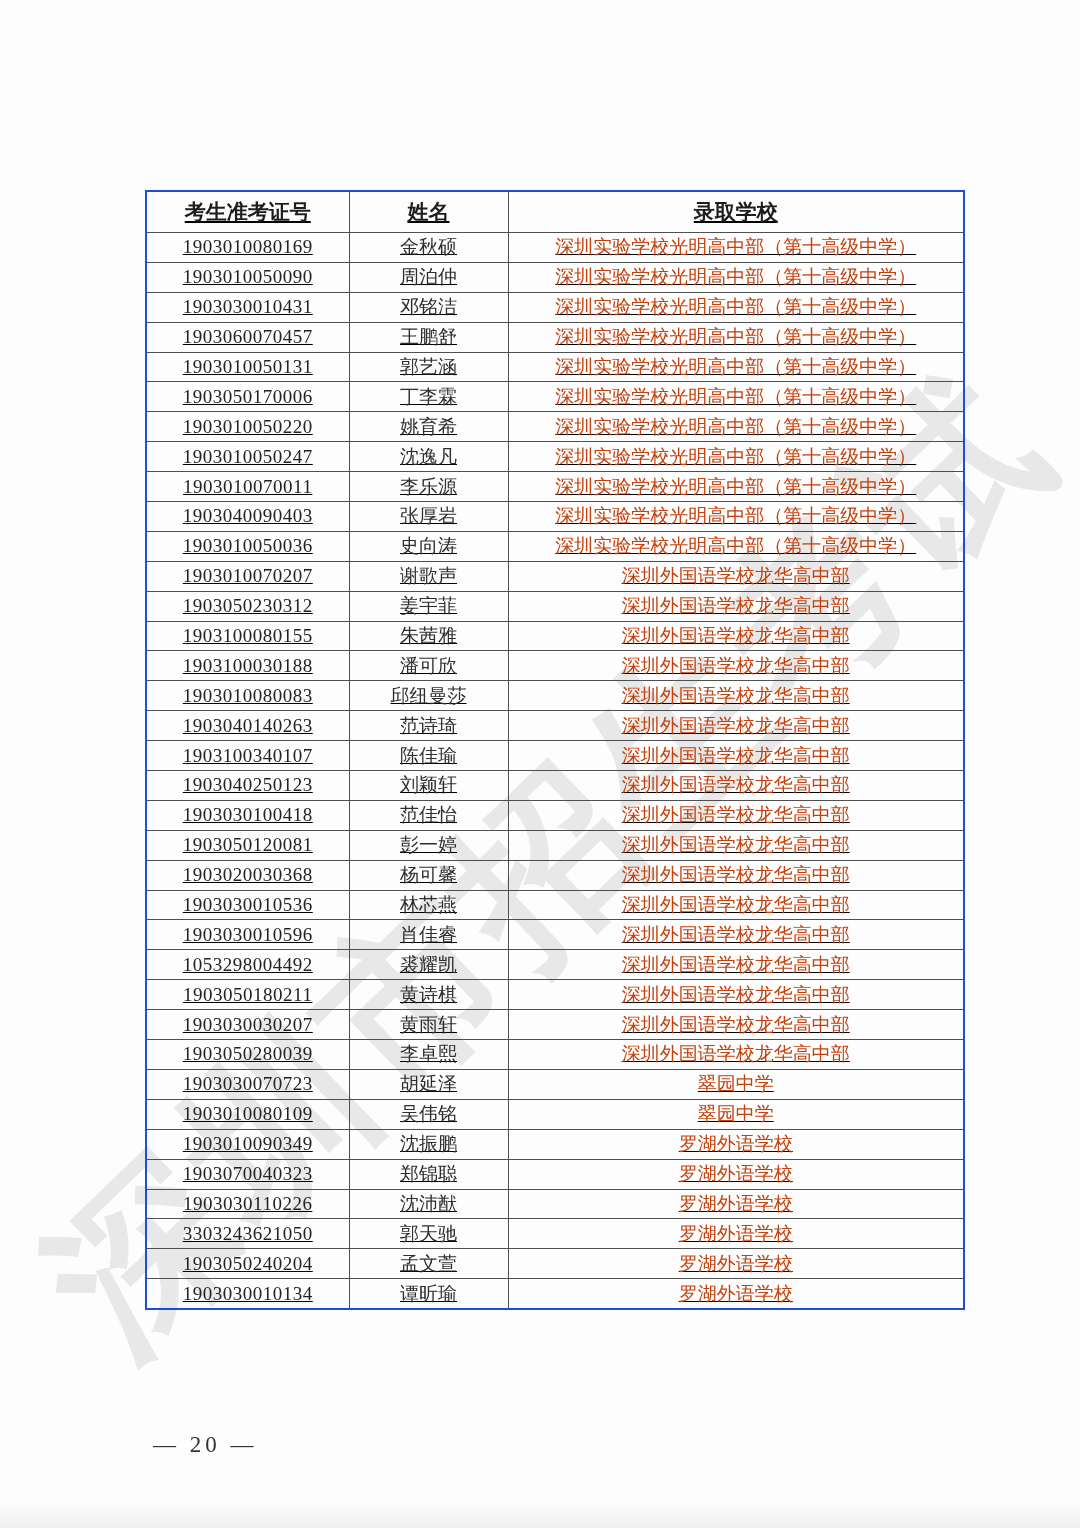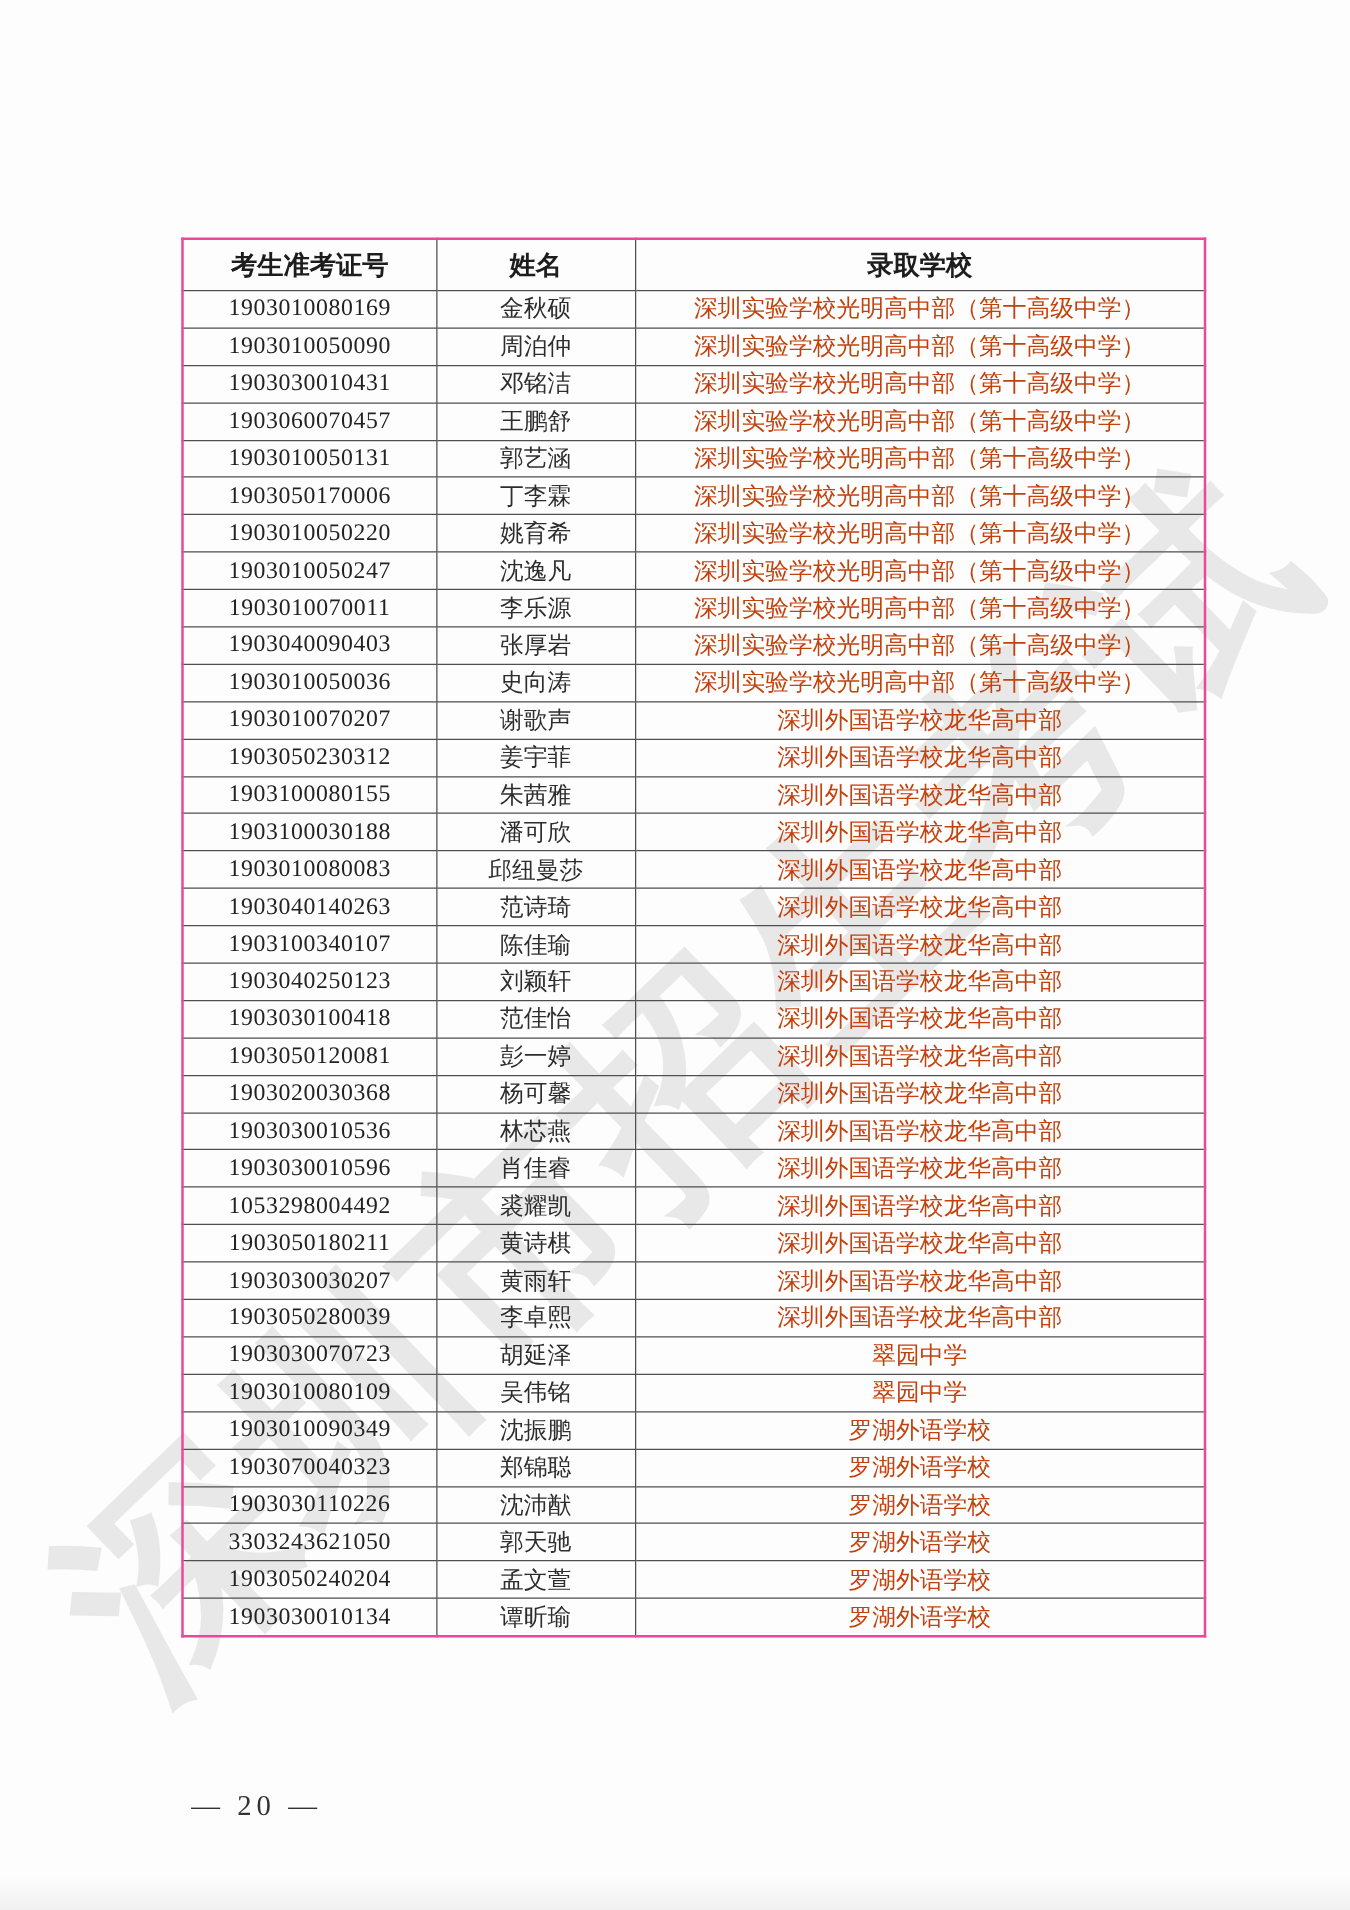--- a/index.html
+++ b/index.html
@@ -48,21 +48,22 @@
   .admission-table th,
   .admission-table td {
     border: 1px solid #4f4f4f;
     text-align: center;
     vertical-align: middle;
     padding: 0;
     overflow: hidden;
     white-space: nowrap;
   }
   .admission-table {
-    border: 2px solid #ec4899;
+    border: 2px solid #1d4ed8;
+    text-decoration: underline;
   }
   .admission-table thead th {
     height: 40px;
     font-size: 21px;
     font-weight: bold;
     color: #1d1d1d;
   }
   .admission-table tbody td {
     height: 28.9px;
     font-size: 19px;

